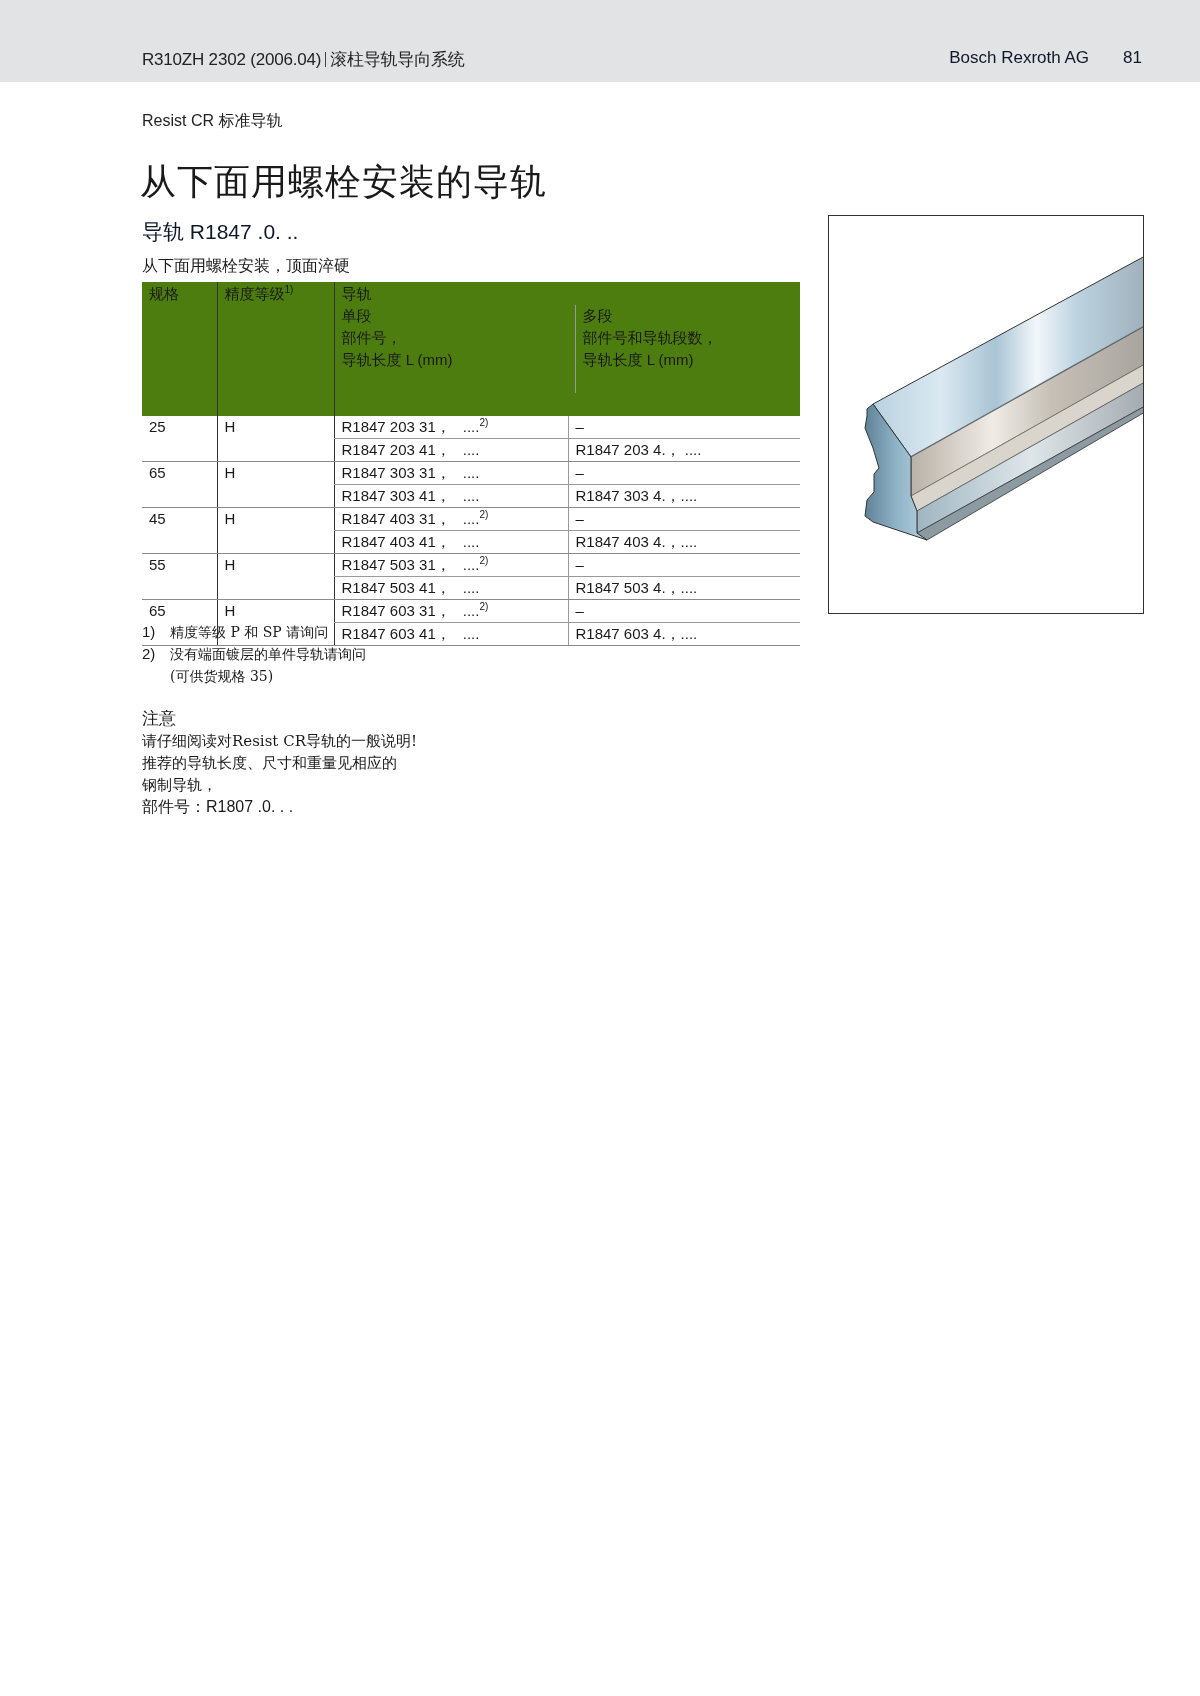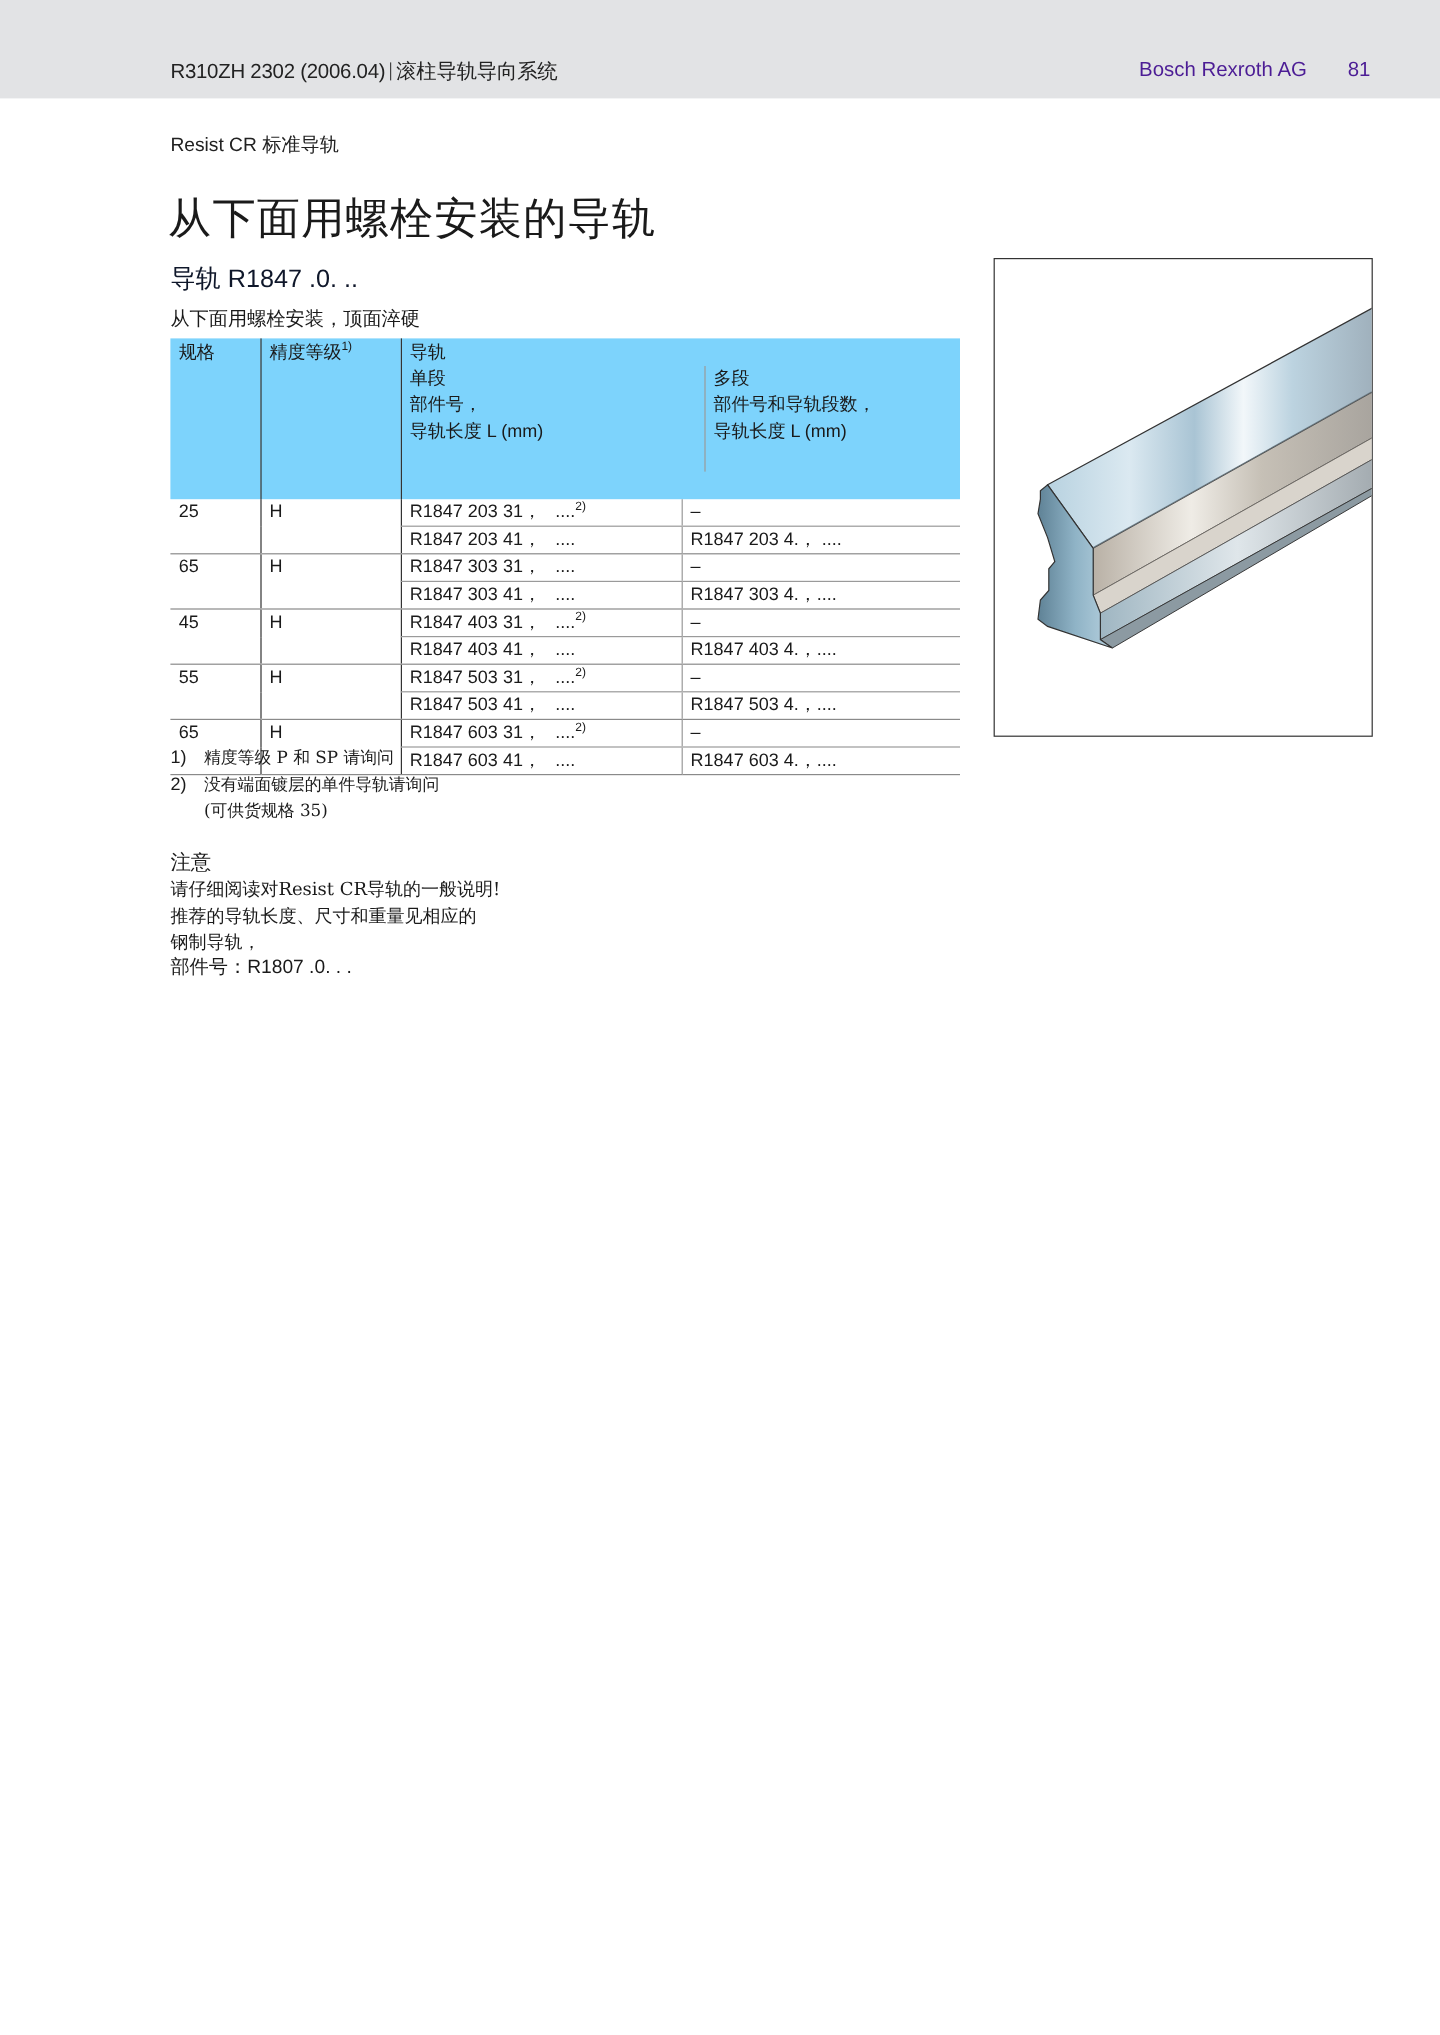--- a/index.html
+++ b/index.html
@@ -5,43 +5,43 @@
   * { box-sizing: border-box; margin: 0; padding: 0; }
   html, body { width: 1200px; height: 1696px; background: #ffffff; }
   body { position: relative; font-family: "Liberation Sans", "DejaVu Sans", sans-serif; color: #1a1a1a; overflow: hidden; }
 
   .page-header {
     position: absolute; left: 0; top: 0; width: 1200px; height: 82px;
     background: #e2e3e5;
   }
   .hdr-left { position: absolute; left: 142px; top: 48px; font-size: 17px; color: #222; letter-spacing: -0.2px; }
   .hdr-sep { display: inline-block; width: 1px; height: 15px; background: #444; margin: 0 4px; vertical-align: -2px; }
-  .hdr-right { position: absolute; right: 58px; top: 48px; font-size: 17px; color: #4c1d95; }
+  .hdr-right { position: absolute; right: 58px; top: 48px; font-size: 17px; color: #0f172a; }
   .hdr-right .page-no { margin-left: 34px; }
 
   .section-label { position: absolute; left: 142px; top: 111px; font-size: 16px; color: #222; }
 
   .page-title { position: absolute; left: 140px; top: 158px; font-family: "DejaVu Serif", "Liberation Serif", serif; font-size: 36px; font-weight: normal; color: #1a1a1a; letter-spacing: 1px; }
   .subtitle { position: absolute; left: 142px; top: 218px; font-size: 21px; color: #0f172a; }
   .table-caption { position: absolute; left: 142px; top: 256px; font-size: 16px; color: #1a1a1a; }
 
   table.rails {
     position: absolute; left: 142px; top: 282px; width: 658px;
     border-collapse: collapse; font-size: 15px; color: #1a1a1a;
   }
   table.rails th {
-    background: #7dd3fc; font-weight: normal; text-align: left; vertical-align: top;
+    background: #4d7c0f; font-weight: normal; text-align: left; vertical-align: top;
     padding: 1px 7px; line-height: 22px;
   }
   table.rails th.c1 { width: 75px; }
   table.rails th.c2 { width: 117px; border-left: 1.5px solid #333; }
   table.rails th.c3 { border-left: 1.5px solid #333; }
   .subcol-wrap { display: flex; }
   .subcol-a { width: 233px; }
-  .subcol-b { border-left: 1px solid #9a9a9a; padding-left: 7px; margin-left: 12px; }
+  .subcol-b { border-left: 1px solid #9a9a9a; padding-left: 7px; margin-left: 0; }
   .hdr-pad { height: 110px; }
 
   table.rails td { padding: 0 7px; height: 22px; line-height: 22px; vertical-align: top; }
   td.size, td.grade { border-bottom: 1.5px solid #8a8a8a; }
   td.grade { border-left: 1.5px solid #333; }
   td.single { border-left: 1.5px solid #333; border-bottom: 1px solid #9a9a9a; width: 234px; }
   td.multi { border-left: 1px solid #9a9a9a; border-bottom: 1px solid #9a9a9a; }
   tr.grp-end td.single, tr.grp-end td.multi { border-bottom: 1.5px solid #8a8a8a; }
   sup { font-size: 10px; vertical-align: 6px; line-height: 0; }
   .dots { margin-left: 12px; }

